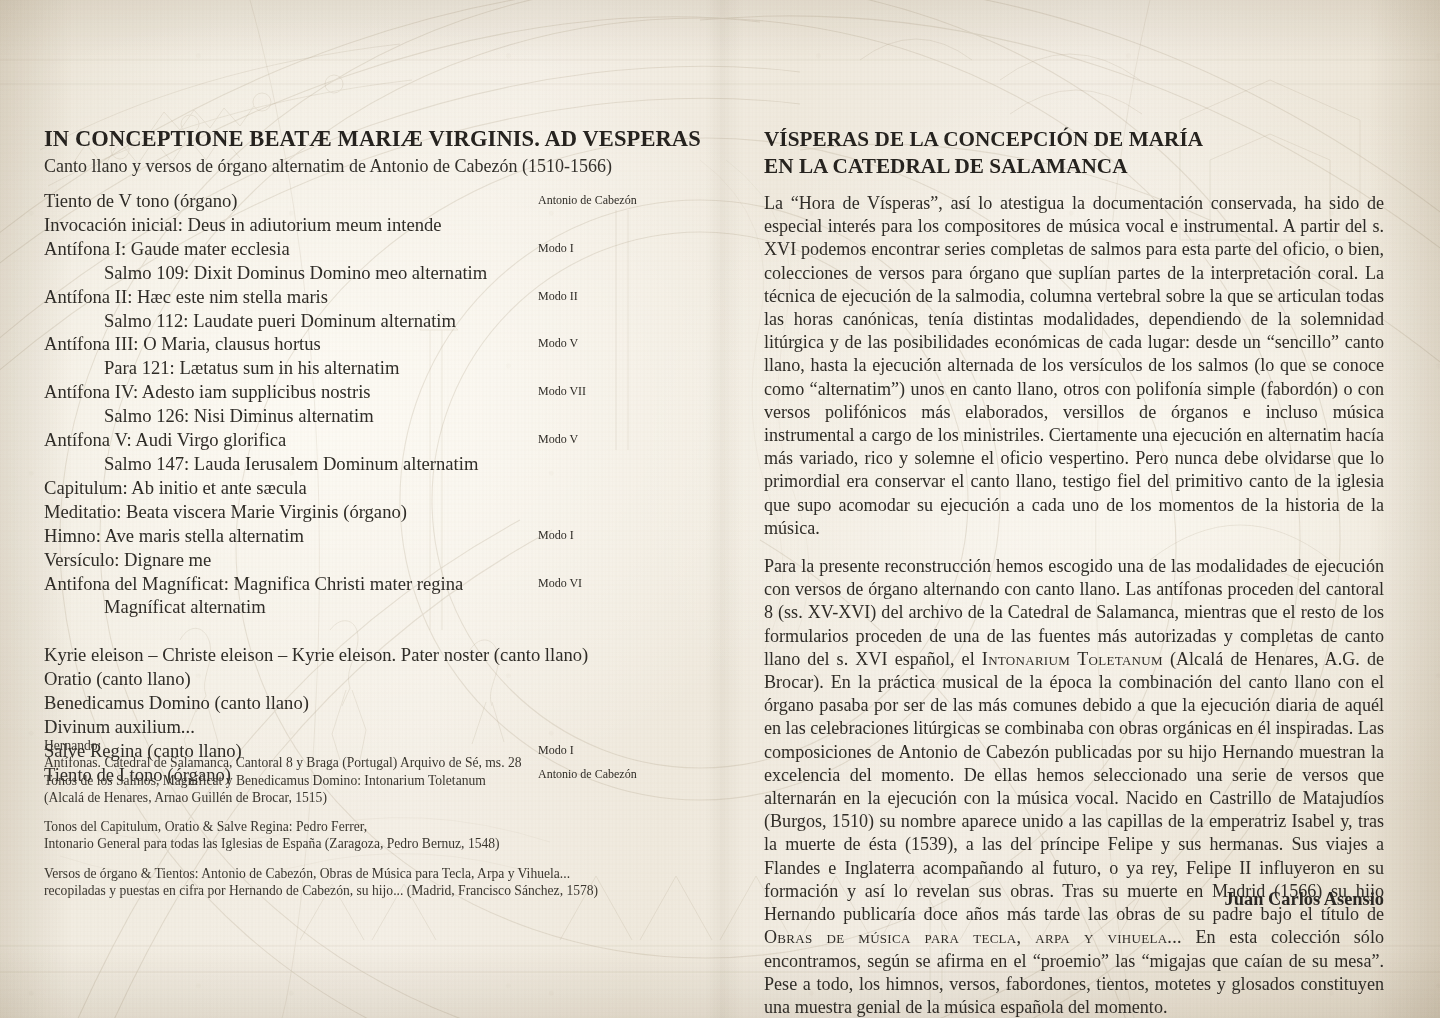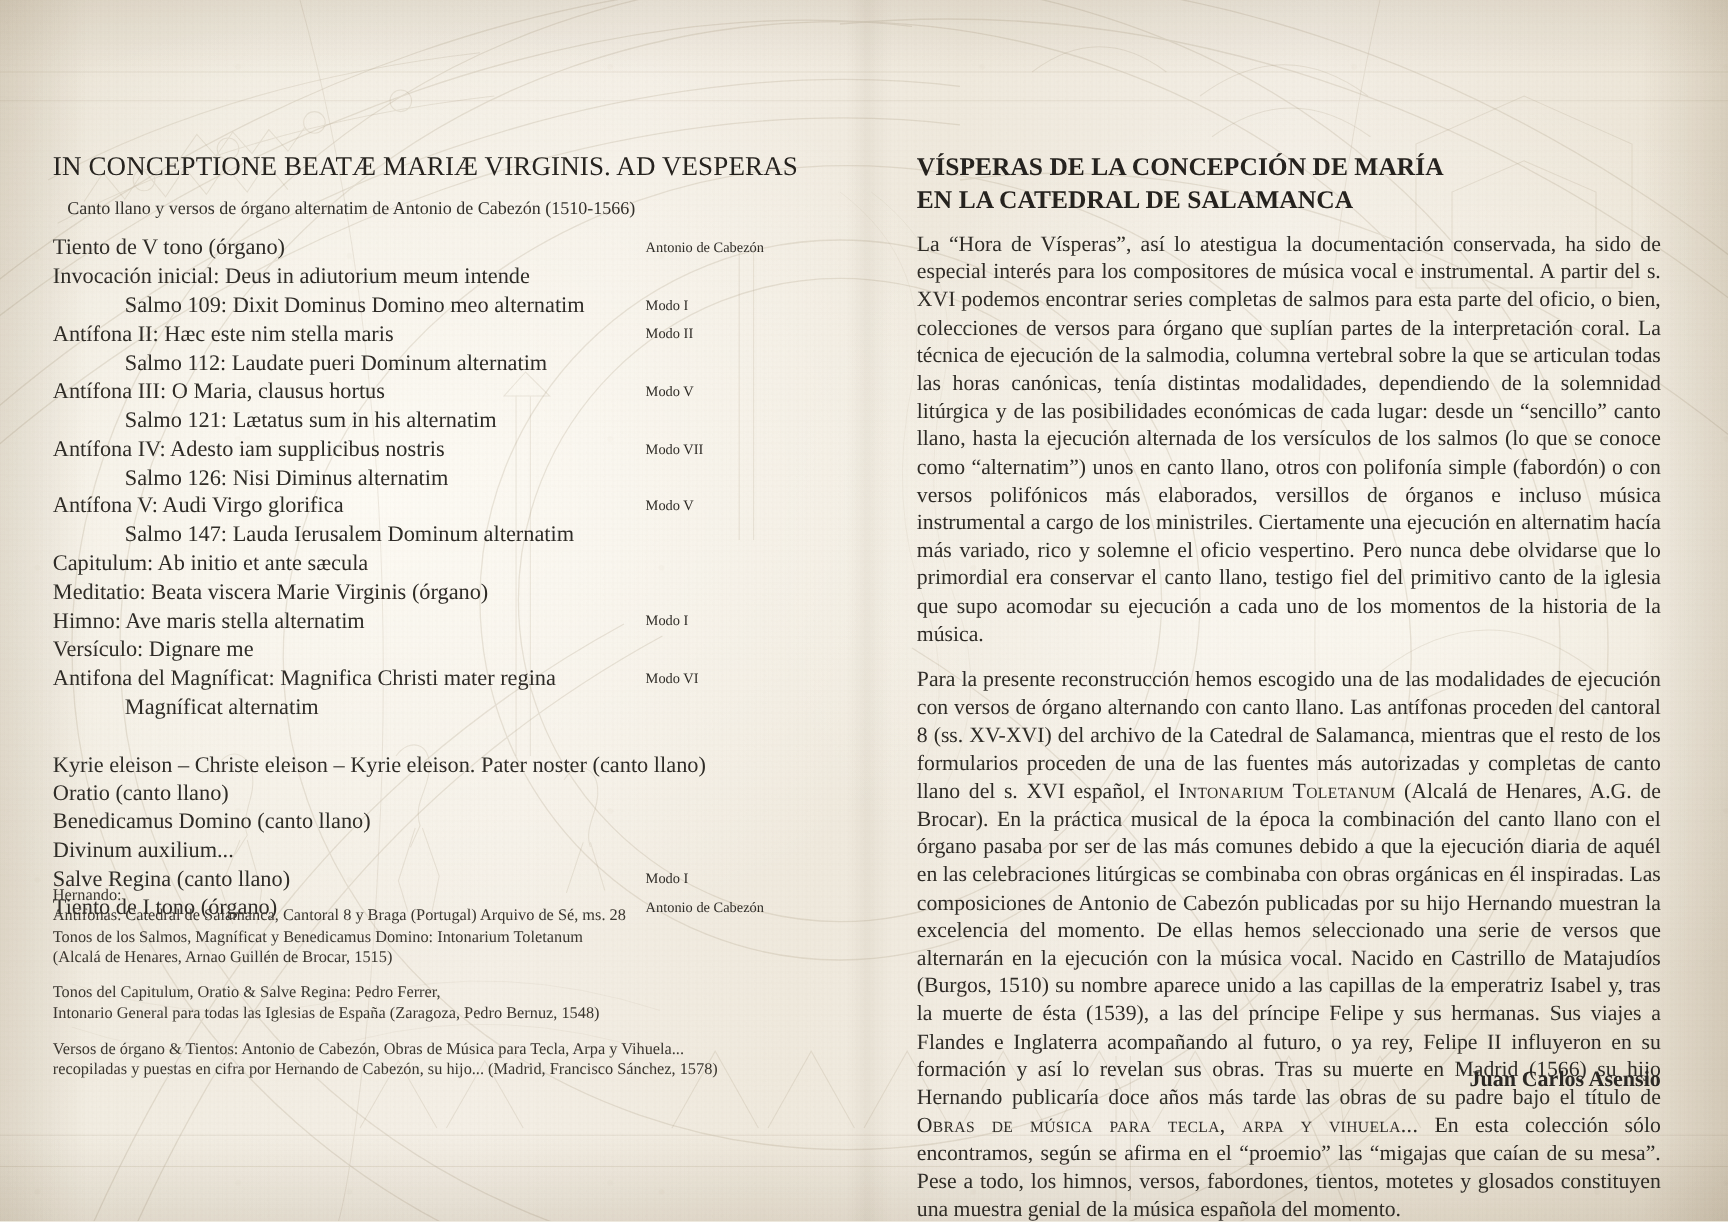--- a/index.html
+++ b/index.html
@@ -47,26 +47,26 @@
     mix-blend-mode:multiply;
   }
   #content{position:absolute;inset:0;}
 
   
   .col-left{
     position:absolute;left:44px;top:126px;width:645px;
     color:#2e2b27;
   }
   .prog-title{
-    font-size:22.5px;font-weight:normal;letter-spacing:.1px;
+    font-size:22.5px;font-weight:bold;letter-spacing:.1px;
     color:#26231f;line-height:1.18;margin:0 0 2px 0;white-space:nowrap;
   }
   .prog-sub{
-    font-size:15px;font-weight:normal;color:#33302b;
-    line-height:1.25;margin:12px;white-space:nowrap;
+    font-size:18px;font-weight:normal;color:#33302b;
+    line-height:1.25;margin:0;white-space:nowrap;
   }
   .prog-list{margin-top:12px;}
   .prog-row{
     position:relative;
     font-size:18.6px;line-height:23.9px;color:#2f2c27;
     white-space:nowrap;
   }
   .prog-row .label{display:inline-block;}
   .prog-row.indent .label{padding-left:60px;text-align:right;}
   .prog-row .mode{
@@ -202,26 +202,26 @@
 
   <div id="content">
 
     <div class="col-left">
       <h1 class="prog-title">IN CONCEPTIONE BEATÆ MARIÆ VIRGINIS. AD VESPERAS</h1>
       <div class="prog-sub">Canto llano y versos de órgano alternatim de Antonio de Cabezón (1510-1566)</div>
 
       <div class="prog-list" id="program-list">
           <div class="prog-row"><span class="label">Tiento de V tono (órgano)</span><span class="mode">Antonio de Cabezón</span></div>
           <div class="prog-row"><span class="label">Invocación inicial: Deus in adiutorium meum intende</span></div>
-          <div class="prog-row"><span class="mode">Modo I</span></div>
+          <div class="prog-row"><span class="label">Antífona I: Gaude mater ecclesia</span><span class="mode">Modo I</span></div>
           <div class="prog-row indent"><span class="label">Salmo 109: Dixit Dominus Domino meo alternatim</span></div>
           <div class="prog-row"><span class="label">Antífona II: Hæc este nim stella maris</span><span class="mode">Modo II</span></div>
           <div class="prog-row indent"><span class="label">Salmo 112: Laudate pueri Dominum alternatim</span></div>
           <div class="prog-row"><span class="label">Antífona III: O Maria, clausus hortus</span><span class="mode">Modo V</span></div>
-          <div class="prog-row indent"><span class="label">Salmo 121: Lætatus sum in his alternatim</span></div>
+          <div class="prog-row indent"><span class="label">Para 121: Lætatus sum in his alternatim</span></div>
           <div class="prog-row"><span class="label">Antífona IV: Adesto iam supplicibus nostris</span><span class="mode">Modo VII</span></div>
           <div class="prog-row indent"><span class="label">Salmo 126: Nisi Diminus alternatim</span></div>
           <div class="prog-row"><span class="label">Antífona V: Audi Virgo glorifica</span><span class="mode">Modo V</span></div>
           <div class="prog-row indent"><span class="label">Salmo 147: Lauda Ierusalem Dominum alternatim</span></div>
           <div class="prog-row"><span class="label">Capitulum: Ab initio et ante sæcula</span></div>
           <div class="prog-row"><span class="label">Meditatio: Beata viscera Marie Virginis (órgano)</span></div>
           <div class="prog-row"><span class="label">Himno: Ave maris stella alternatim</span><span class="mode">Modo I</span></div>
           <div class="prog-row"><span class="label">Versículo: Dignare me</span></div>
           <div class="prog-row"><span class="label">Antifona del Magníficat: Magnifica Christi mater regina</span><span class="mode">Modo VI</span></div>
           <div class="prog-row indent"><span class="label">Magníficat alternatim</span></div>

